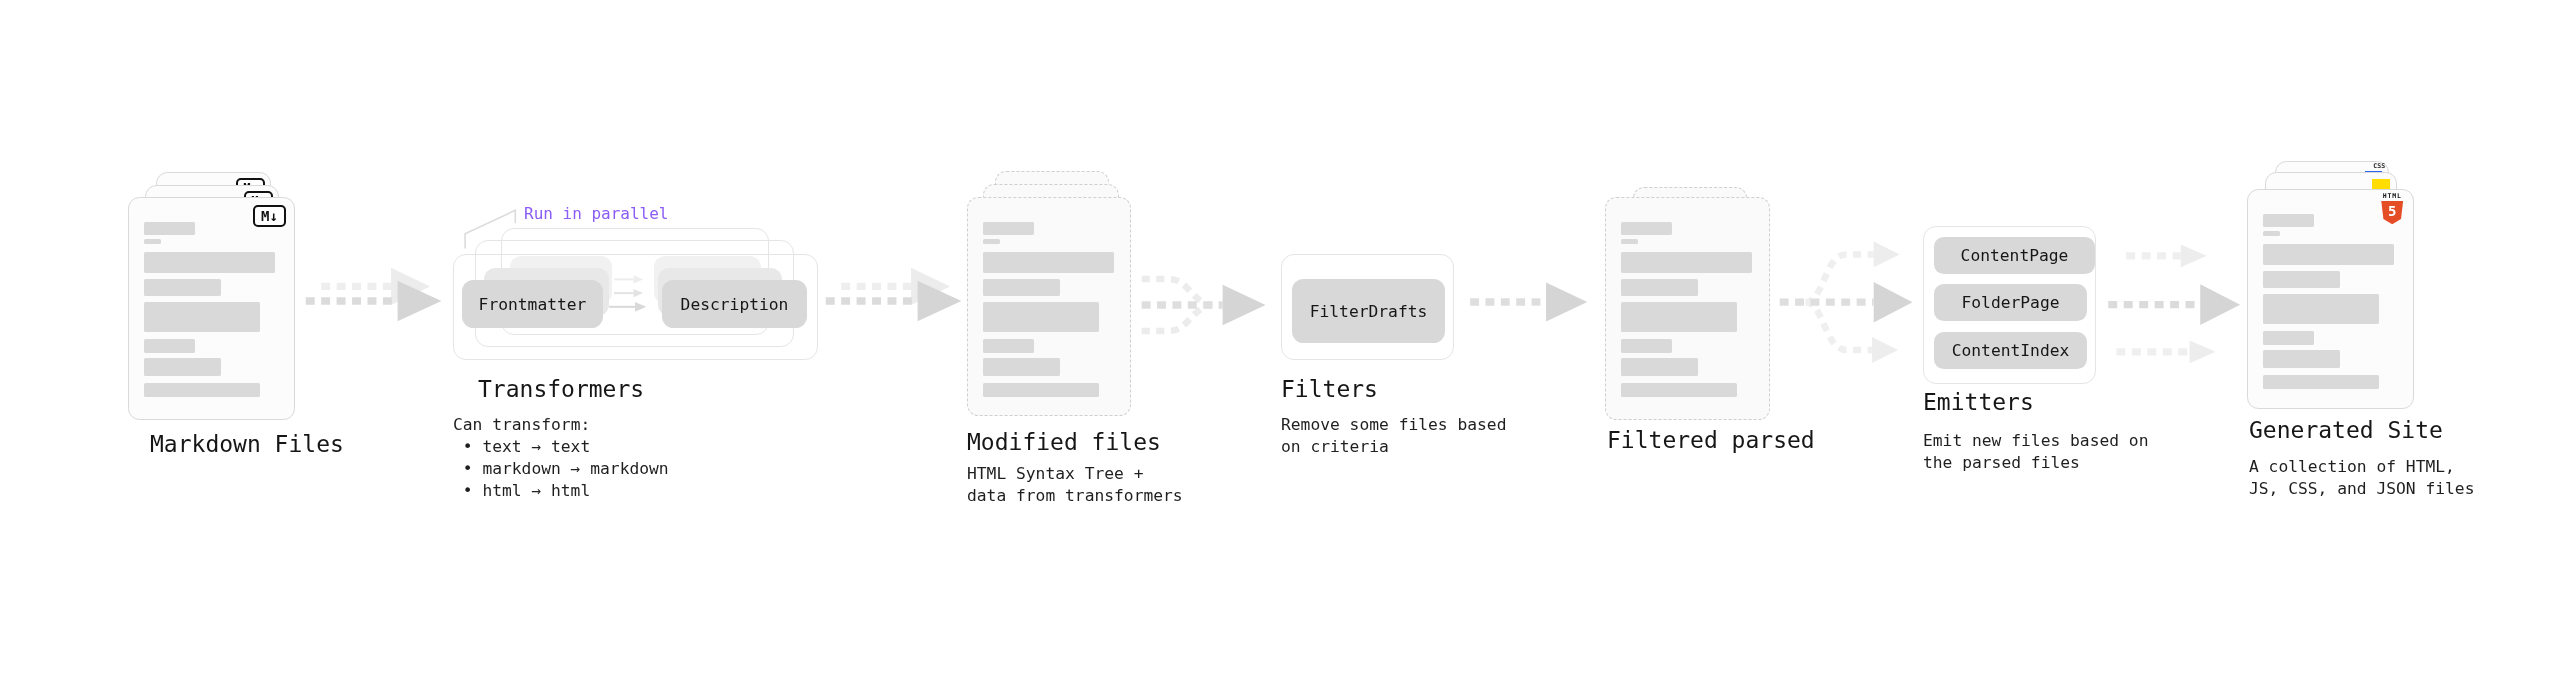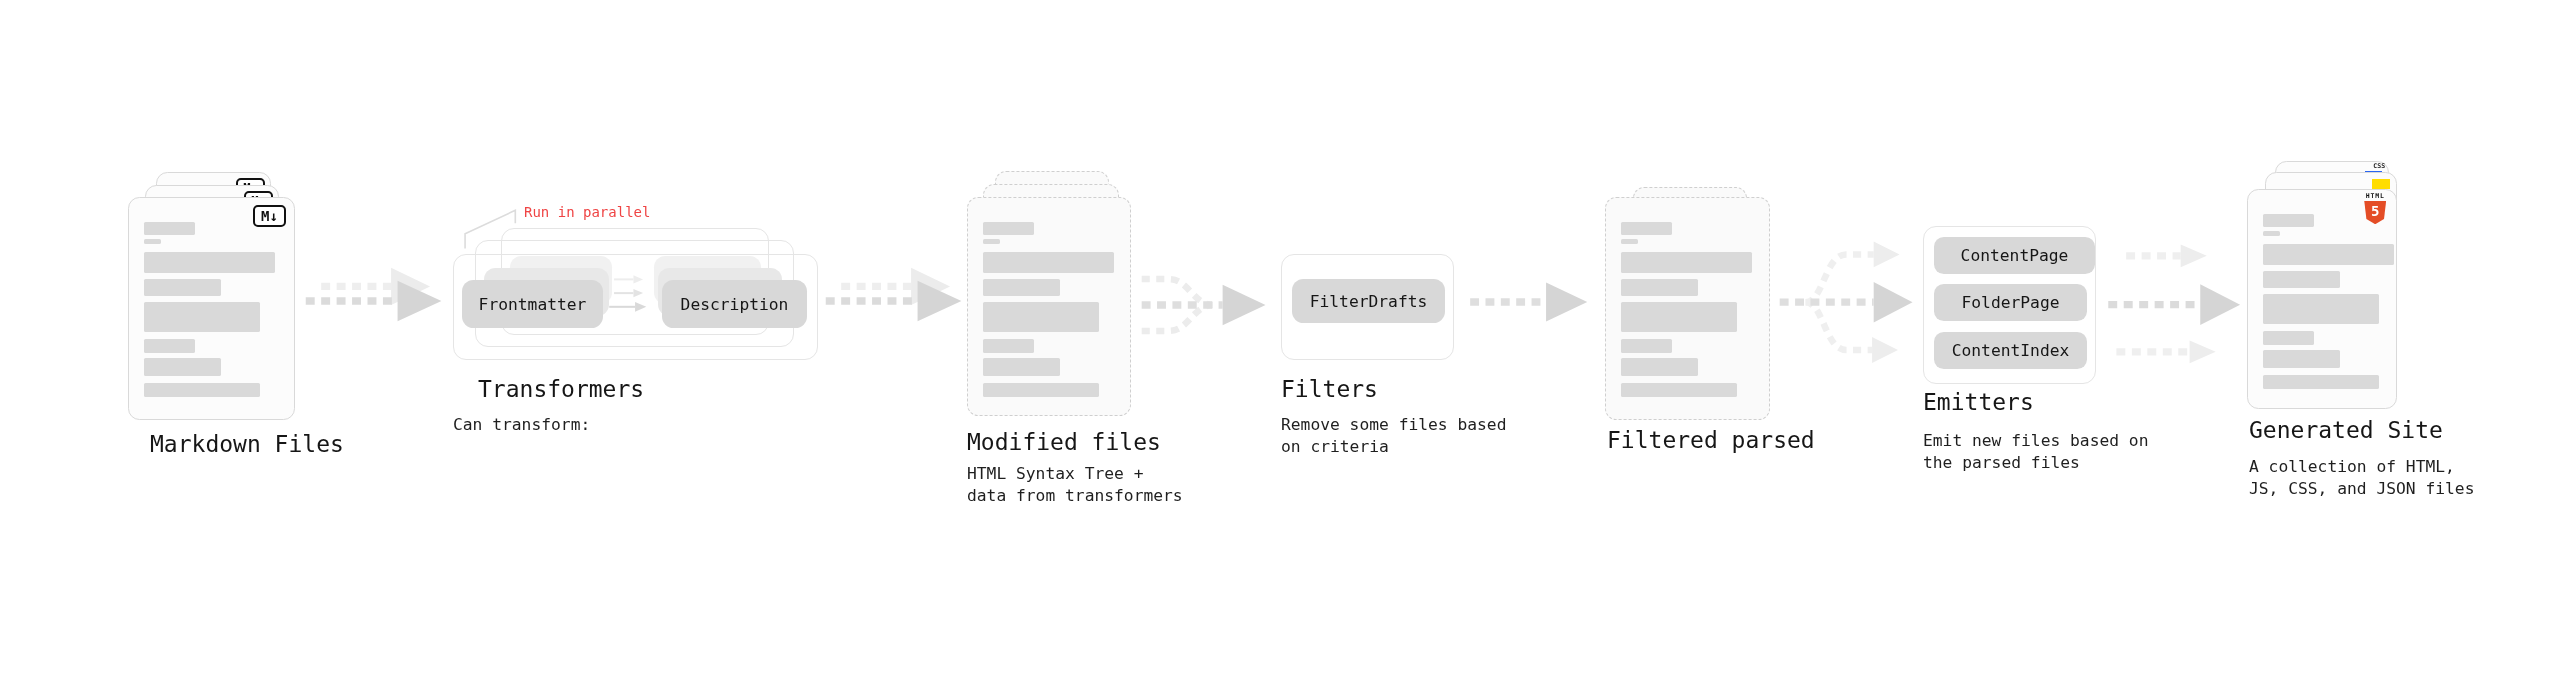--- a/index.html
+++ b/index.html
@@ -17,21 +17,21 @@
   .container-box.filled{background:#ffffff;}
   .pill{position:absolute;background:#d8d8d8;border-radius:11.4px;display:flex;align-items:center;justify-content:center;
         font-size:16.3px;color:#161616;box-sizing:border-box;white-space:nowrap;}
   .pill.ghost1{background:#e8e8e8;}
   .pill.ghost2{background:#f1f1f1;}
   
   .stage-title{position:absolute;font-size:23px;color:#161616;white-space:nowrap;line-height:24.4px;}
   .stage-sub{position:absolute;font-size:16.3px;line-height:22px;color:#1f1f1f;white-space:nowrap;}
   .stage-sub .sub-line{white-space:nowrap;}
   .bullet-line{white-space:nowrap;}
-  .note-text{position:absolute;font-size:14px;color:#ef4444;white-space:nowrap;}
+  .note-text{position:absolute;font-size:16px;color:#8b5cf6;white-space:nowrap;}
   
   .md-badge{position:absolute;background:#fff;border:2.4px solid #111;border-radius:4.9px;color:#111;
             font-weight:bold;display:flex;align-items:center;justify-content:center;box-sizing:border-box;}
   .md-badge.front{right:8.1px;top:6.5px;width:33px;height:22px;font-size:14px;}
   .md-badge.small{right:4.9px;top:4.9px;width:29px;height:21px;font-size:12.2px;}
   
   .css-badge{position:absolute;right:5.7px;top:2.4px;width:17px;text-align:center;}
   .css-badge .css-txt{font-size:6.5px;line-height:5.7px;font-weight:bold;color:#222;display:block;margin-left:8px;}
   .css-badge .css-bar{display:block;height:2.4px;background:#2965f1;margin-top:0.8px;}
   .js-badge{position:absolute;right:5.7px;top:5.7px;width:18.7px;height:10.6px;background:#ffdd00;}
@@ -116,20 +116,25 @@
 
   <div class="pill" style="left:462px;top:280px;width:141px;height:48px;">
     <span>Frontmatter</span>
   </div>
   <div class="pill" style="left:662px;top:280px;width:145px;height:48px;">
     <span>Description</span>
   </div>
 
   <div class="stage-title" style="left:478px;top:377px;">Transformers</div>
   <div class="stage-sub" style="left:453px;top:414px;">Can transform:</div>
+  <div class="stage-sub" style="left:453px;top:436px;">
+    <div class="bullet-line" style="padding-left:9.8px;">• text → text</div>
+    <div class="bullet-line" style="padding-left:9.8px;">• markdown → markdown</div>
+    <div class="bullet-line" style="padding-left:9.8px;">• html → html</div>
+  </div>
 
   <svg style="left:819px;top:262px;" width="150" height="78" viewBox="0 0 184 96">
     <g>
       <line x1="27" y1="30" x2="113" y2="30" stroke="#eeeeee" stroke-width="9" stroke-dasharray="11 8"></line>
       <polygon points="113,7 161,30 113,53" fill="#ececec"></polygon>
     </g>
     <g>
       <line x1="8" y1="48" x2="121" y2="48" stroke="#dbdbdb" stroke-width="9" stroke-dasharray="11 8"></line>
       <polygon points="121,23 175,48 121,73" fill="#d5d5d5"></polygon>
     </g>
@@ -156,21 +161,21 @@
   </div>
 
   <svg style="left:1138px;top:271px;" width="132" height="68" viewBox="0 0 162 84">
     <path d="M4,10 H38 C62,10 68,42 92,42" fill="none" stroke="#ececec" stroke-width="8" stroke-dasharray="10 8"></path>
     <path d="M4,74 H38 C62,74 68,42 92,42" fill="none" stroke="#ececec" stroke-width="8" stroke-dasharray="10 8"></path>
     <line x1="4" y1="42" x2="104" y2="42" stroke="#dedede" stroke-width="9" stroke-dasharray="11 8"></line>
     <polygon points="104,17 157,42 104,67" fill="#d5d5d5"></polygon>
   </svg>
 
   <div class="container-box filled" style="left:1281px;top:254px;width:173px;height:106px;"></div>
-  <div class="pill" style="left:1292px;top:279px;width:153px;height:44px;">
+  <div class="pill" style="left:1292px;top:279px;width:153px;height:64px;">
     <span>FilterDrafts</span>
   </div>
   <div class="stage-title" style="left:1281px;top:377px;">Filters</div>
   <div class="stage-sub" style="left:1281px;top:414px;">
     <div class="sub-line">Remove some files based</div>
     <div class="sub-line">on criteria</div>
   </div>
 
   <svg style="left:1465px;top:281px;" width="125" height="42" viewBox="0 0 154 52">
     <line x1="6" y1="26" x2="100" y2="26" stroke="#dedede" stroke-width="9" stroke-dasharray="11 8"></line>
@@ -234,21 +239,21 @@
 
   <div class="file-card" style="left:2275px;top:161px;width:114px;height:52px;">
     <div class="css-badge">
       <span class="css-txt">CSS</span>
       <span class="css-bar"></span>
     </div>
   </div>
   <div class="file-card" style="left:2265px;top:172px;width:132px;height:52px;">
     <div class="js-badge"></div>
   </div>
-  <div class="file-card" style="left:2247px;top:189px;width:150px;height:220px;">
+  <div class="file-card" style="left:2247px;top:189px;width:167px;height:220px;">
     <div class="html5-badge">
       <span class="h5-label">HTML</span>
       <span class="h5-shield">
           <i style="font-style:normal;">5</i>
         </span>
     </div>
     <div class="doc-lines">
       <div class="ln" style="width:51px;height:12.2px;margin-bottom:4.9px;"></div>
       <div class="ln" style="width:17px;height:4.9px;margin-bottom:8.1px;"></div>
       <div class="ln" style="width:131px;height:20.3px;margin-bottom:6.5px;"></div>

